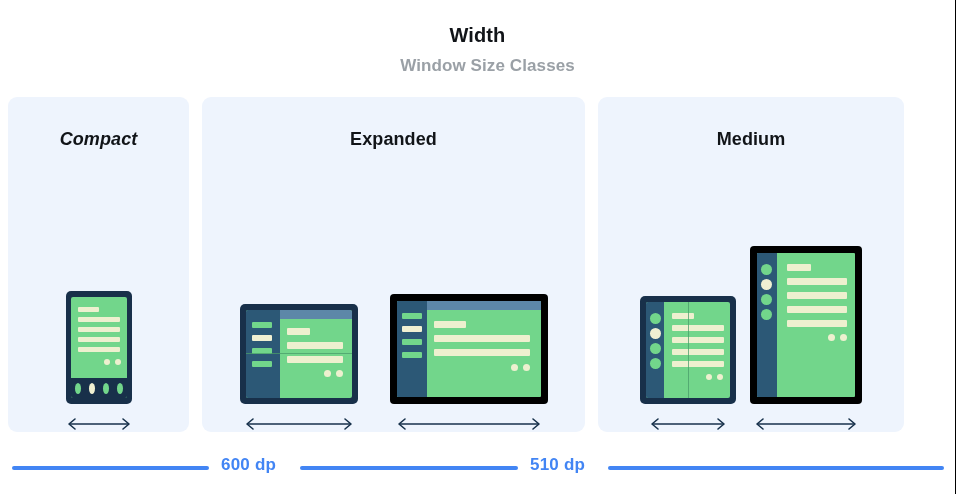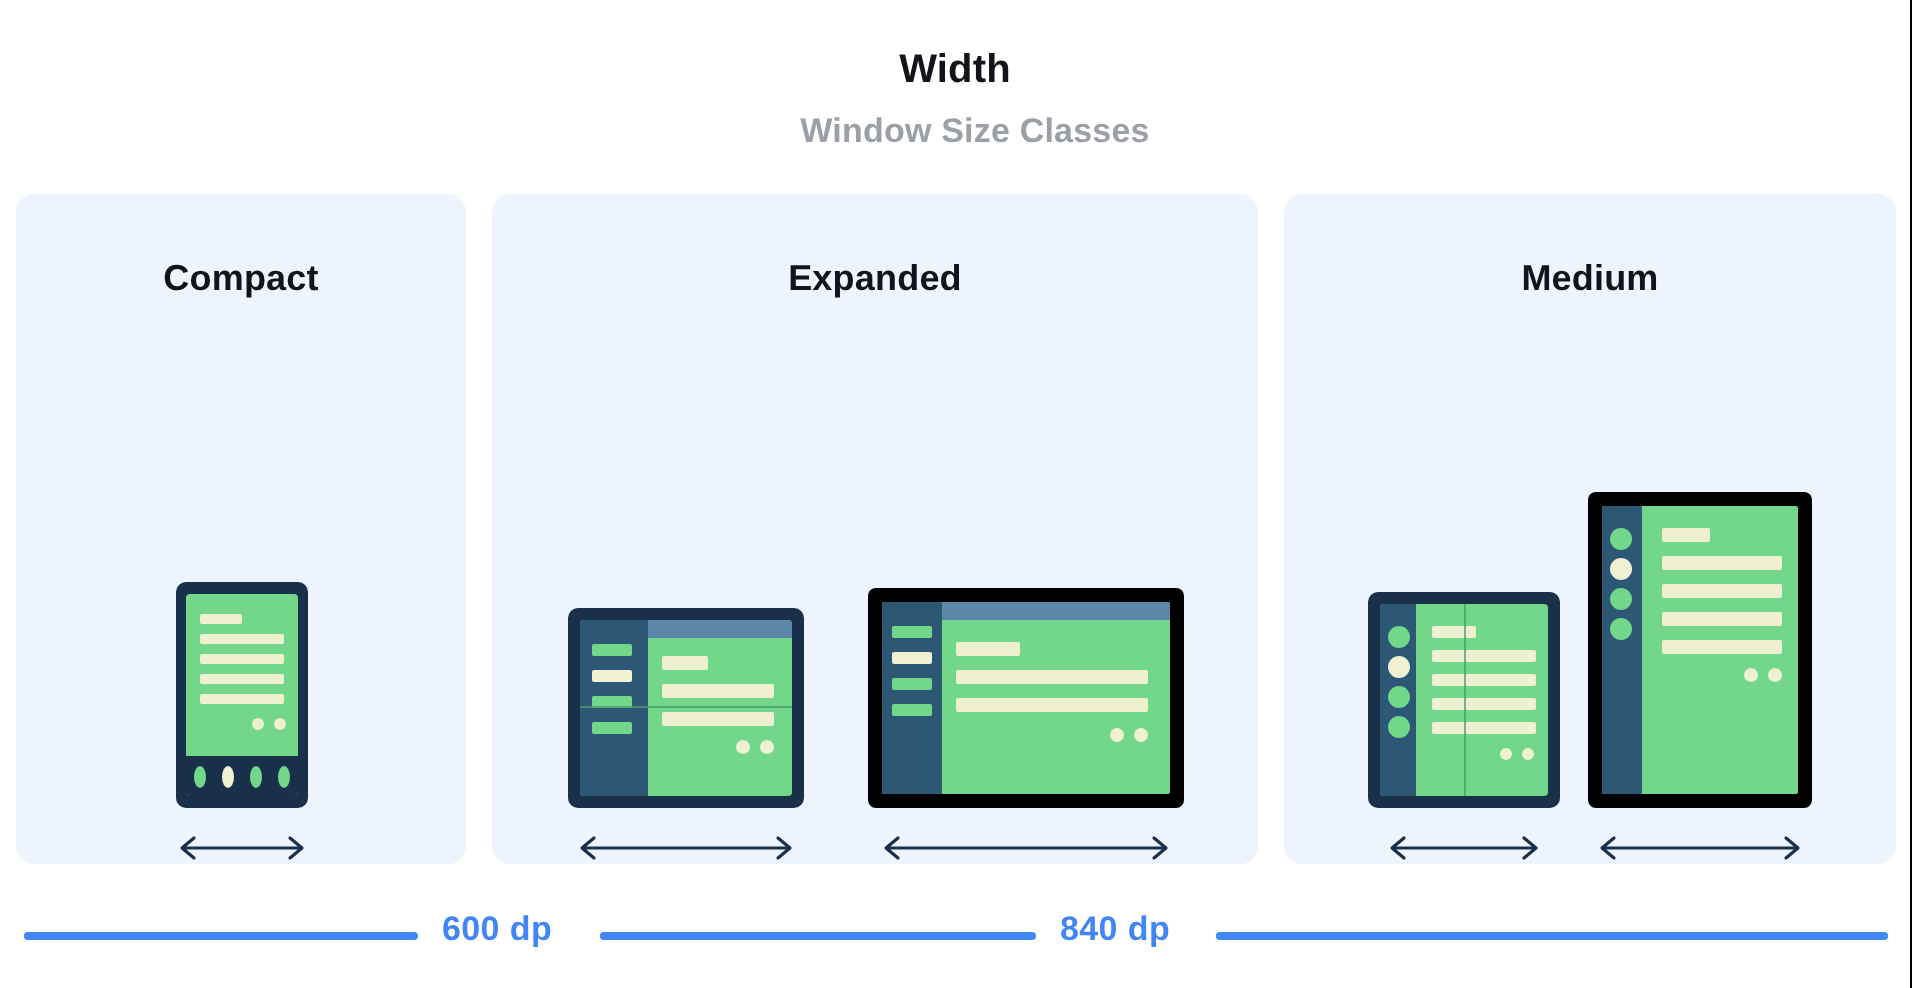--- a/index.html
+++ b/index.html
@@ -66,21 +66,21 @@
     height: 335px;
     display: flex;
     gap: 13px;
   }
   .panel {
     background: #eef4fd;
     border-radius: 9px;
     position: relative;
     box-sizing: border-box;
   }
-  .panel.compact  { width: 225px; }
+  .panel.compact  { width: 181px; font-style: italic; }
   .panel.medium   { width: 306px; }
   .panel.expanded { width: 383px; }
 
   .panel-title {
     position: absolute;
     top: 32px;
     left: 0;
     right: 0;
     text-align: center;
     font-size: 18px;
@@ -380,19 +380,19 @@
 
       </div>
     </div>
 
   </div>
 
   <div class="scale">
     <div class="scale-seg" style="left:12px;width:197px;"></div>
     <div class="scale-label" style="left:221px;text-align:center;">600 dp</div>
     <div class="scale-seg" style="left:300px;width:218px;"></div>
-    <div class="scale-label" style="left:530px;">840 dp</div>
+    <div class="scale-label" style="left:530px;">510 dp</div>
     <div class="scale-seg" style="left:608px;width:336px;"></div>
   </div>
 
   <div class="right-rule"></div>
 
 </div>
 
 </body></html>

